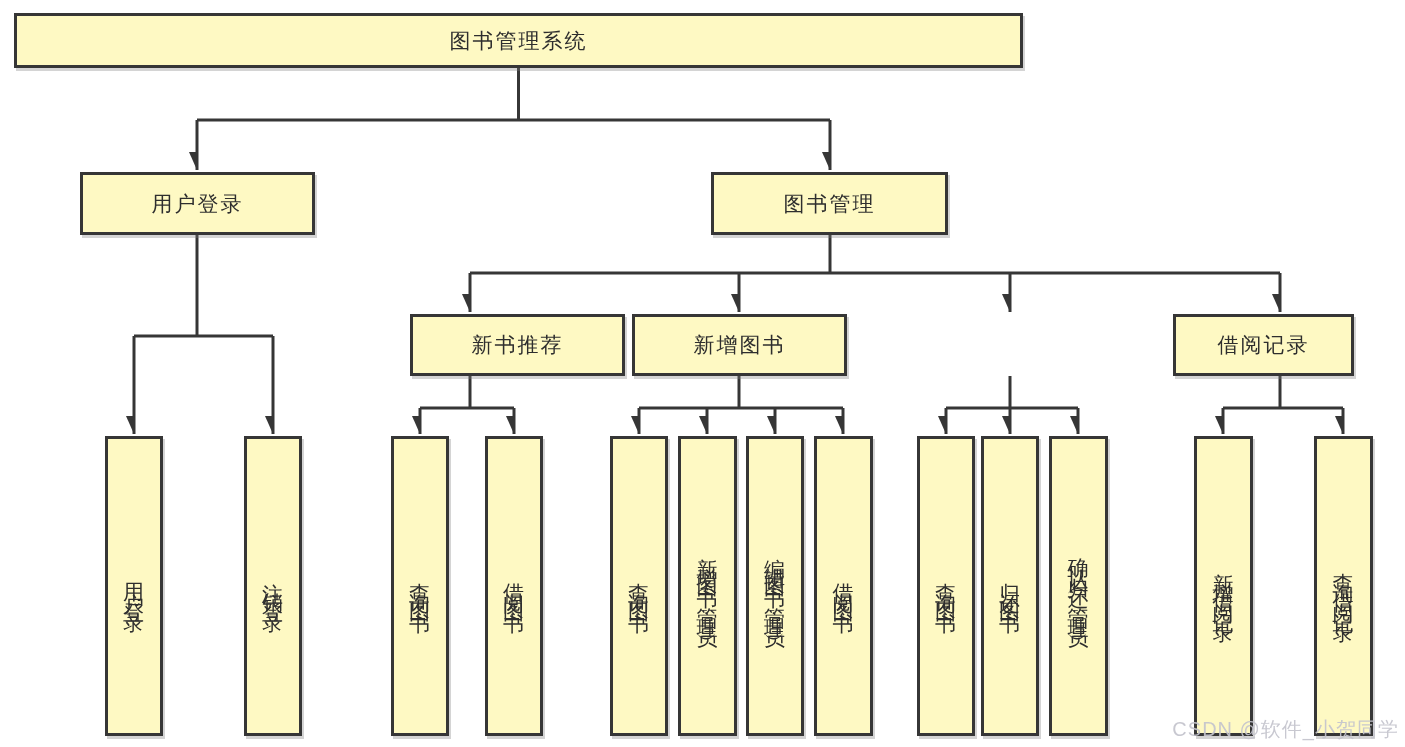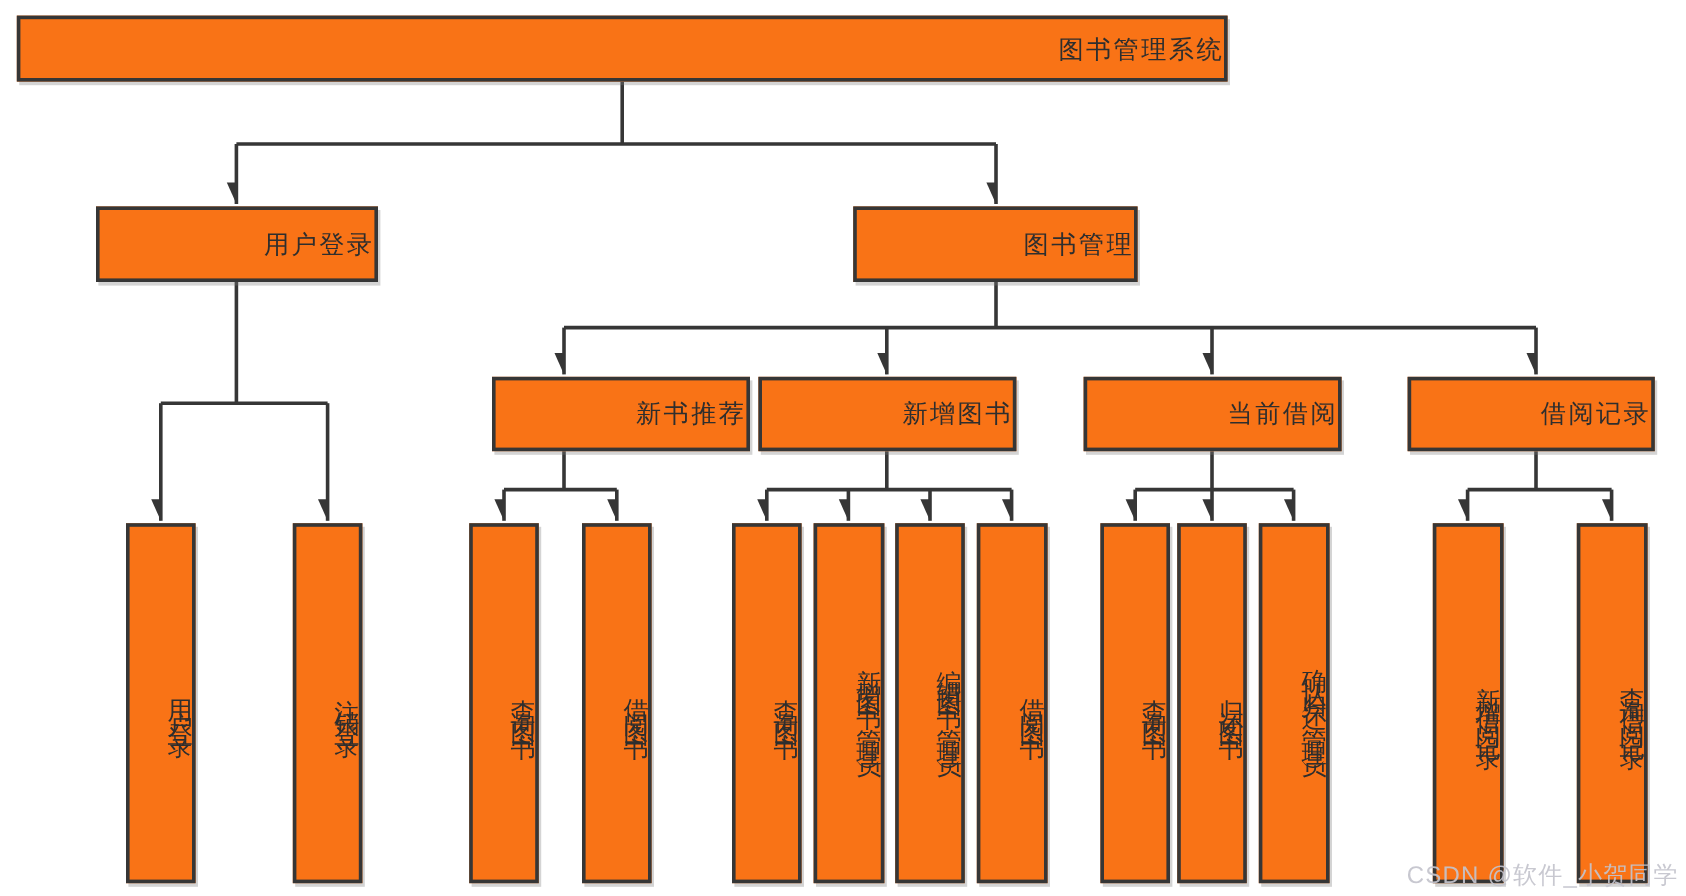--- a/index.html
+++ b/index.html
@@ -10,44 +10,44 @@
   }
   html,body{margin:0;padding:0;}
   body{
     width:1405px;height:747px;background:var(--bg);
     font-family:"Liberation Sans","DejaVu Sans",sans-serif;
     position:relative;overflow:hidden;
   }
   .stage{position:absolute;inset:0;}
   svg.connectors{position:absolute;left:0;top:0;}
   .b{
-    position:absolute;box-sizing:border-box;background:#f97316;
+    position:absolute;box-sizing:border-box;background:#fef9c3;
     border:3px solid var(--line);
-    display:flex;align-items:center;justify-content:flex-end;
+    display:flex;align-items:center;justify-content:center;
     font-size:21px;color:var(--ink);
     box-shadow:2px 3px 0 rgba(125,125,125,0.33);
     letter-spacing:2px;
     z-index:2;
   }
   .vtext{
     writing-mode:vertical-rl;
     text-orientation:mixed;
     letter-spacing:10px;
     font-size:21px;color:var(--ink);
     line-height:1;
     white-space:nowrap;
   }
   
   .p-root{left:14px;top:13px;width:1009px;height:55px;}
   .p-login{left:80px;top:172px;width:235px;height:63px;}
   .p-mgmt{left:711px;top:172px;width:237px;height:63px;}
   .p-new{left:363px;top:314px;width:215px;height:62px;margin-left:47px;}
   .p-borrow{left:632px;top:314px;width:215px;height:62px;}
   .p-current{left:903px;top:314px;width:215px;height:62px;}
-  .p-records{left:1173px;top:314px;width:206px;height:62px;}
+  .p-records{left:1173px;top:314px;width:181px;height:62px;}
   .leaf{top:436px;width:58px;height:300px;}
   .p-l1{left:105px;}
   .p-l2{left:244px;}
   .p-l3{left:391px;}
   .p-l4{left:485px;}
   .p-l5{left:610px;}
   .p-l6{left:678px;width:59px;}
   .p-l7{left:746px;}
   .p-l8{left:814px;width:59px;}
   .p-l9{left:917px;}
@@ -126,23 +126,20 @@
   <div class="b p-mgmt">
     <span>图书管理</span>
   </div>
 
   <div class="b p-new">
     <span>新书推荐</span>
   </div>
   <div class="b p-borrow">
     <span>新增图书</span>
   </div>
-  <div class="b p-current">
-    <span>当前借阅</span>
-  </div>
   <div class="b p-records">
     <span>借阅记录</span>
   </div>
 
   <div class="b leaf p-l1">
     <span class="vtext">用户登录</span>
   </div>
   <div class="b leaf p-l2">
     <span class="vtext">注销登录</span>
   </div>

